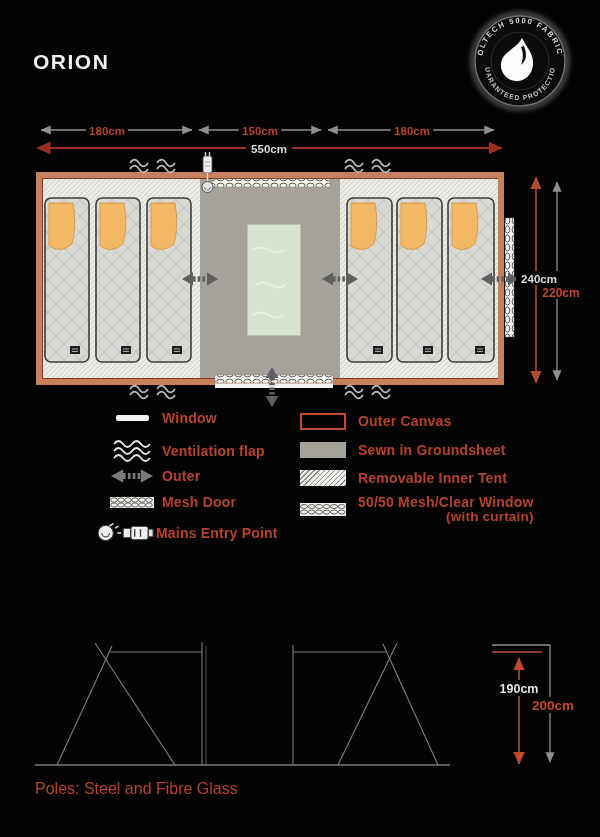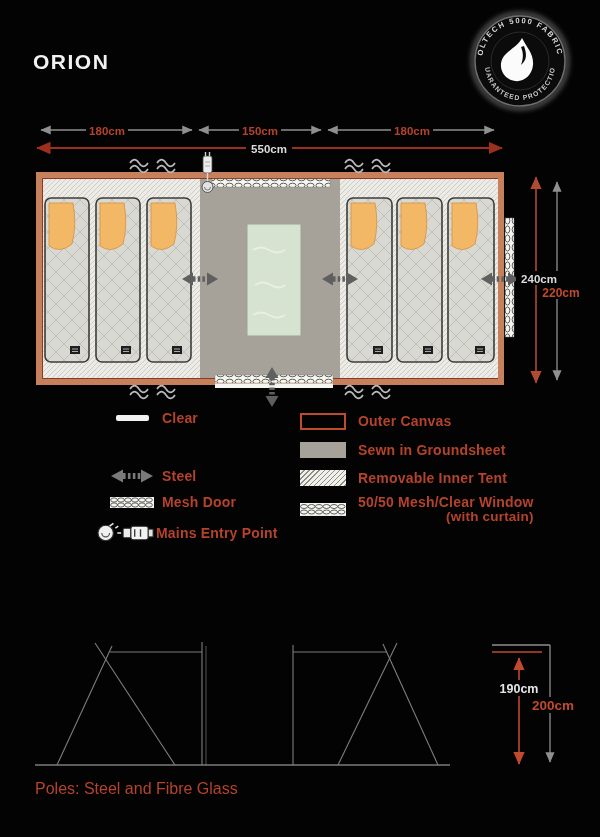--- a/index.html
+++ b/index.html
@@ -203,31 +203,43 @@
       <text x="539" y="282.5" text-anchor="middle" font-size="11.5" font-weight="700" fill="#dcdcdc">240cm</text>
       <rect x="538" y="285" width="46" height="14" fill="#030303"></rect>
       <text x="561" y="296.5" text-anchor="middle" font-size="12" font-weight="700" fill="#c14a2e">220cm</text>
     </g>
   </svg>
 
   <div class="legend-row" style="left:102px;top:411px">
     <span class="icon-box">
         <span class="window-bar"></span>
       </span>
-    <span class="legend-label">Clear</span>
+    <span class="legend-label">Window</span>
+  </div>
+  <div class="legend-row" style="left:102px;top:438px">
+    <span class="icon-box">
+      <svg width="40" height="26" viewBox="0 0 40 26">
+          <g fill="none" stroke="#e8e8e8" stroke-width="1.8">
+        <path d="M2,6 q4.5,-6 9,0 t9,0 t9,0 t9,0" transform="translate(0,0)"></path>
+        <path d="M2,13 q4.5,-6 9,0 t9,0 t9,0 t9,0"></path>
+        <path d="M2,20 q4.5,-6 9,0 t9,0 t9,0 t9,0"></path>
+          </g>
+        </svg>
+    </span>
+    <span class="legend-label">Ventilation flap</span>
   </div>
   <div class="legend-row" style="left:102px;top:468px">
     <span class="icon-box">
       <svg width="44" height="16" viewBox="0 0 44 16" fill="#7a7a7a">
         <polygon points="1,8 13,1.5 13,14.5"></polygon>
           <polygon points="43,8 31,1.5 31,14.5"></polygon>
         <line x1="13" y1="8" x2="31" y2="8" stroke="#7a7a7a" stroke-width="6" stroke-dasharray="2.6 2.3"></line>
         </svg>
     </span>
-    <span class="legend-label">Steel</span>
+    <span class="legend-label">Outer</span>
   </div>
   <div class="legend-row" style="left:102px;top:495px">
     <span class="icon-box">
       <svg width="44" height="11" viewBox="0 0 44 11">
           <rect width="44" height="11" fill="#f6f6f1"></rect>
         <g fill="none" stroke="#4d4d4d" stroke-width="0.9">
           <ellipse cx="4" cy="3" rx="3.4" ry="2.1"></ellipse>
             <ellipse cx="11" cy="3" rx="3.4" ry="2.1"></ellipse>
             <ellipse cx="18" cy="3" rx="3.4" ry="2.1"></ellipse>
             <ellipse cx="25" cy="3" rx="3.4" ry="2.1"></ellipse>

